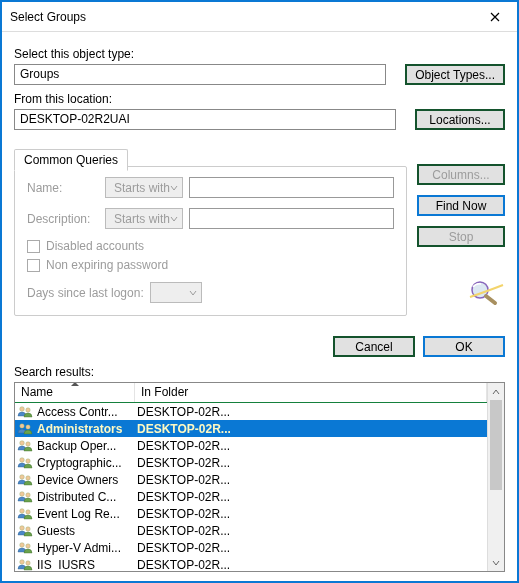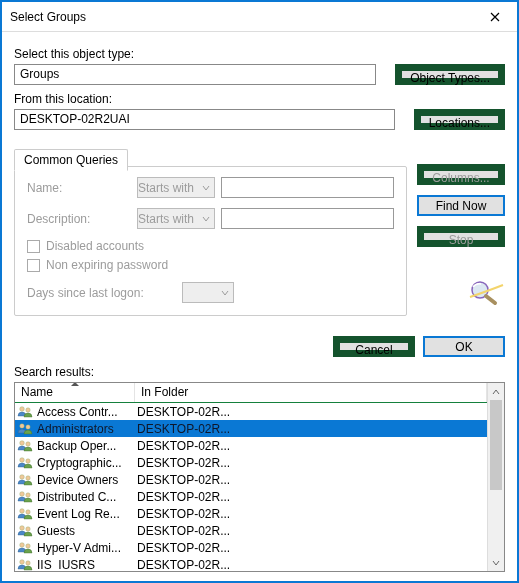--- a/index.html
+++ b/index.html
@@ -46,21 +46,21 @@
     flex: 1;
     border: 1px solid #888;
     background: #fff;
     height: 21px;
     padding: 2px 5px;
     line-height: 15px;
   }
   .btn {
     height: 21px;
     min-width: 90px;
-    border: 7px solid #14532d;
+    border: 2px solid #14532d;
     background: #e1e1e1;
     font: inherit;
     padding: 0 8px;
     cursor: default;
   }
   .btn.blue {
     border: 2px solid #0a78d4;
   }
   .btn:disabled, .disabled-text {
     color: #9c9c9c;
@@ -118,24 +118,23 @@
     width: 72px;
     color: #9c9c9c;
   }
   .combo {
     width: 78px;
     height: 21px;
     border: 1px solid #bbb;
     background: #eee;
     display: flex;
     align-items: center;
-    padding: 0 0;
+    padding: 0 8px;
     color: #9c9c9c;
     position: relative;
-    margin-left: 32px;
   }
   .combo .chev {
     position: absolute; right: 4px;
   }
   .txt {
     flex: 1;
     height: 21px;
     border: 1px solid #999;
     background: #fff;
   }
@@ -186,21 +185,21 @@
   .sort-arrow {
     position:absolute; left:50%; top:-1px; transform:translateX(-50%);
     width:0;height:0;border-left:4px solid transparent;border-right:4px solid transparent;border-bottom:4px solid #555;
   }
   .lv-rows { }
   .lv-row {
     display:flex;
     height: 17px;
     align-items: center;
   }
-  .lv-row.selected { background:#0a78d4; color:#0f172a; }
+  .lv-row.selected { background:#0a78d4; color:#fef9c3;font-weight:bold; }
   .lv-row .icon {
     width: 16px; height: 16px;
     margin-left: 2px;
     position: relative;
     flex-shrink: 0;
   }
   .lv-row .name {
     width: 100px;
     margin-left: 4px;
     white-space: nowrap; overflow: hidden; text-overflow: ellipsis;

